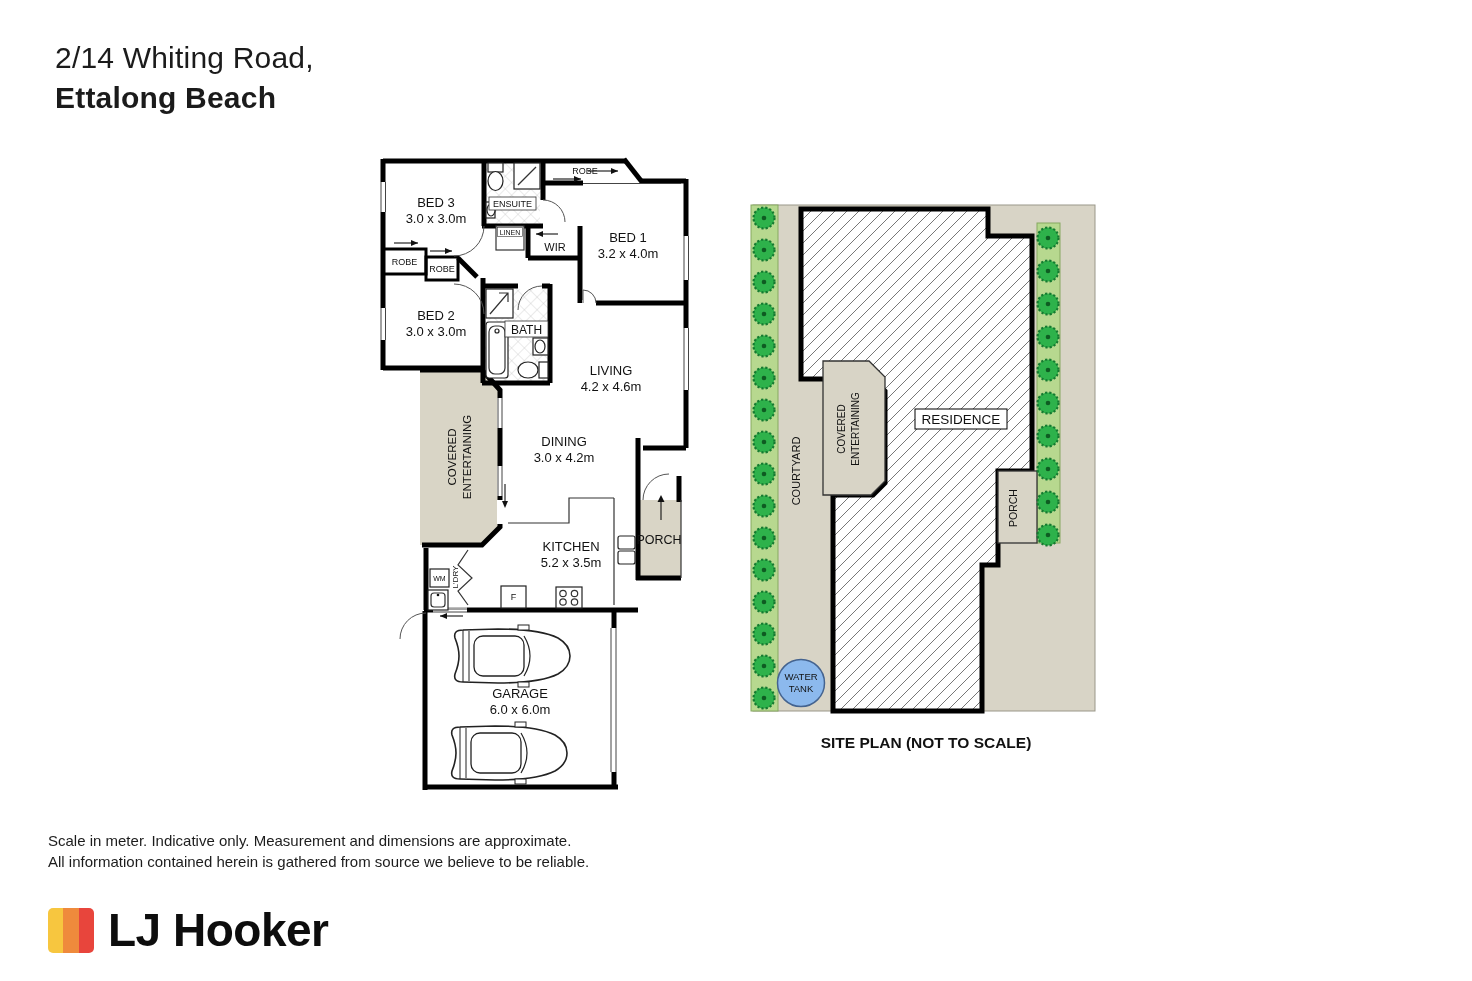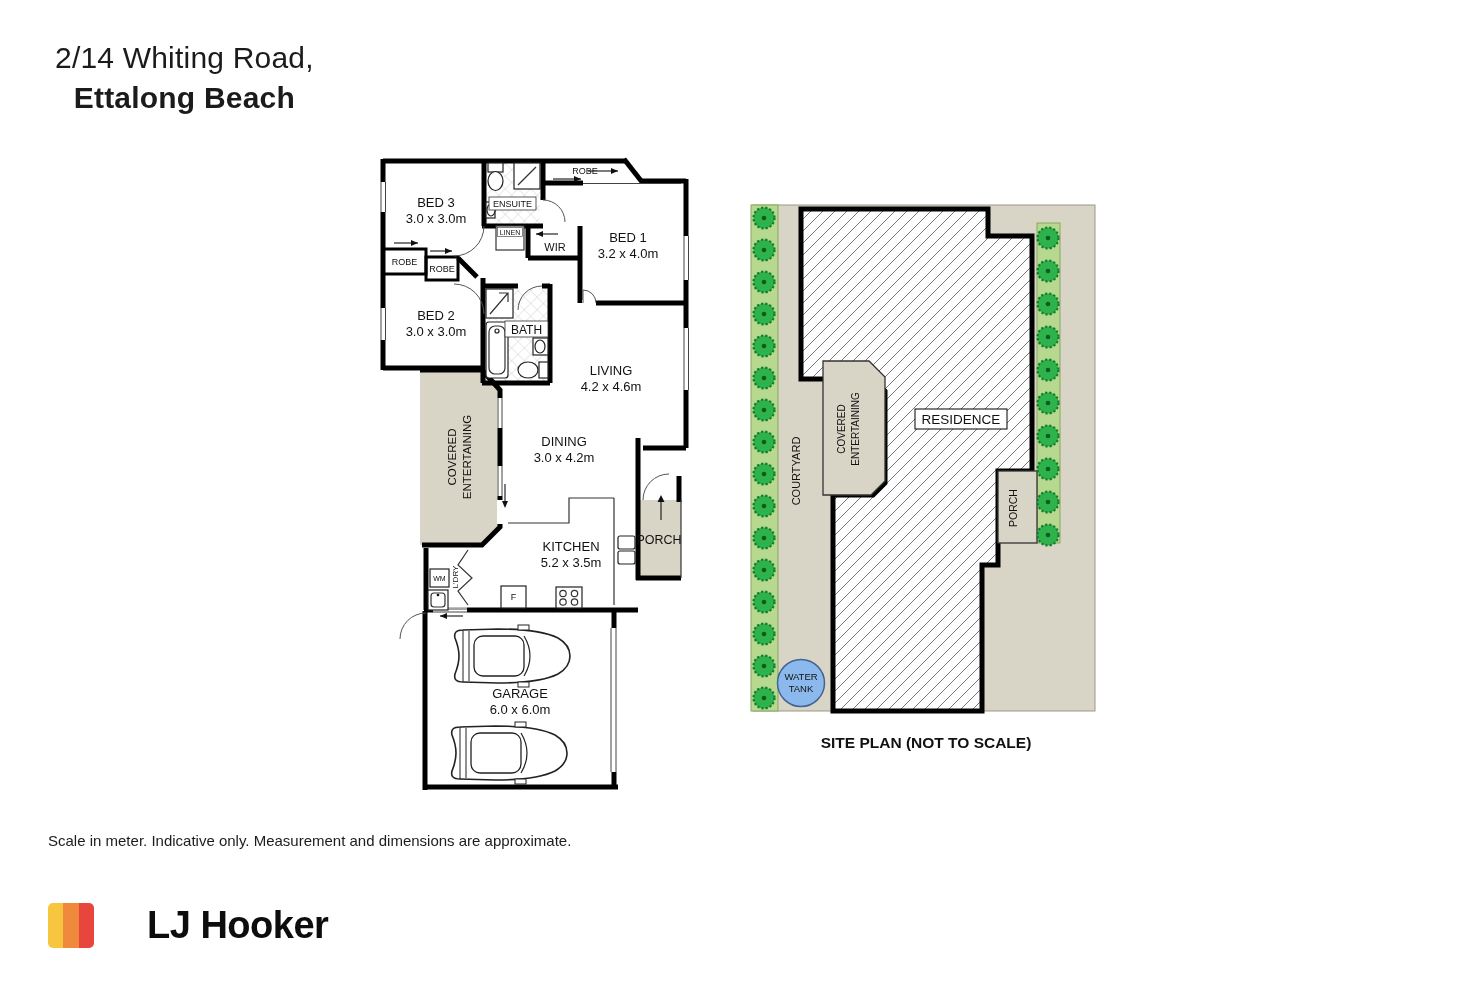--- a/index.html
+++ b/index.html
@@ -1,27 +1,27 @@
 <!DOCTYPE html>
 <html><head>
 <meta charset="utf-8">
 <style>
   html,body{margin:0;padding:0;background:#fff;}
   .canvas{position:relative;width:1200px;height:981px;background:#ffffff;overflow:hidden;
           font-family:"Liberation Sans",sans-serif;color:#111;}
   .title{position:absolute;left:55px;top:38px;line-height:40px;font-size:30px;color:#1b1b1b;letter-spacing:.2px;}
   .title .l1{font-weight:500;}
-  .title .l2{font-weight:800;text-align:center;}
+  .title .l2{font-weight:800;}
   .fp{position:absolute;left:378px;top:150px;}
   .sp{position:absolute;left:745px;top:193px;}
   .disclaimer{position:absolute;left:48px;top:830px;font-size:15px;line-height:21px;color:#1c1c1c;}
   .brand{position:absolute;left:48px;top:903px;display:flex;align-items:center;gap:14px;}
   .brand .mark{width:46px;height:45px;border-radius:5px;overflow:hidden;display:flex;}
   .brand .mark span{flex:1;}
-  .brand .word{font-size:38px;font-weight:700;color:#0d0d0d;letter-spacing:-.5px;margin-left:39px;}
+  .brand .word{font-size:46px;font-weight:700;color:#0d0d0d;letter-spacing:-.5px;}
   .compass{position:absolute;left:1300px;top:835px;}
   svg text{font-family:"Liberation Sans",sans-serif;fill:#111;}
   .wall{stroke:#000;stroke-width:5;fill:none;stroke-linecap:butt;}
   .wall3{stroke:#000;stroke-width:3;fill:none;}
   .thin{stroke:#333;stroke-width:1.2;fill:none;}
   .thin2{stroke:#444;stroke-width:1;fill:none;}
   .fixt{stroke:#222;stroke-width:1.2;fill:#fff;}
   .arc{stroke:#555;stroke-width:1;fill:none;}
   .lbl{font-size:13px;}
   .lbl-s{font-size:9px;}
@@ -303,20 +303,21 @@
       <text x="55" y="278" text-anchor="middle" font-size="11" transform="rotate(-90 55 278)">COURTYARD</text>
       <text x="100" y="236" text-anchor="middle" font-size="10" transform="rotate(-90 100 236)">COVERED</text>
       <text x="114" y="236" text-anchor="middle" font-size="10" transform="rotate(-90 114 236)">ENTERTAINING</text>
       <text x="272" y="315" text-anchor="middle" font-size="10.5" transform="rotate(-90 272 315)">PORCH</text>
       <text x="181" y="555" text-anchor="middle" font-size="15.5" font-weight="bold">SITE PLAN (NOT TO SCALE)</text>
     </g>
   </svg>
 
   <div class="disclaimer">
     <div>Scale in meter. Indicative only. Measurement and dimensions are approximate.</div>
+    <div>All information contained herein is gathered from source we believe to be reliable.</div>
   </div>
 
   <div class="brand">
     <div class="mark">
       <span style="background:#F7C63F"></span>
       <span style="background:#EF8A3C"></span>
       <span style="background:#E8453C"></span>
     </div>
     <div class="word">LJ Hooker</div>
   </div>

